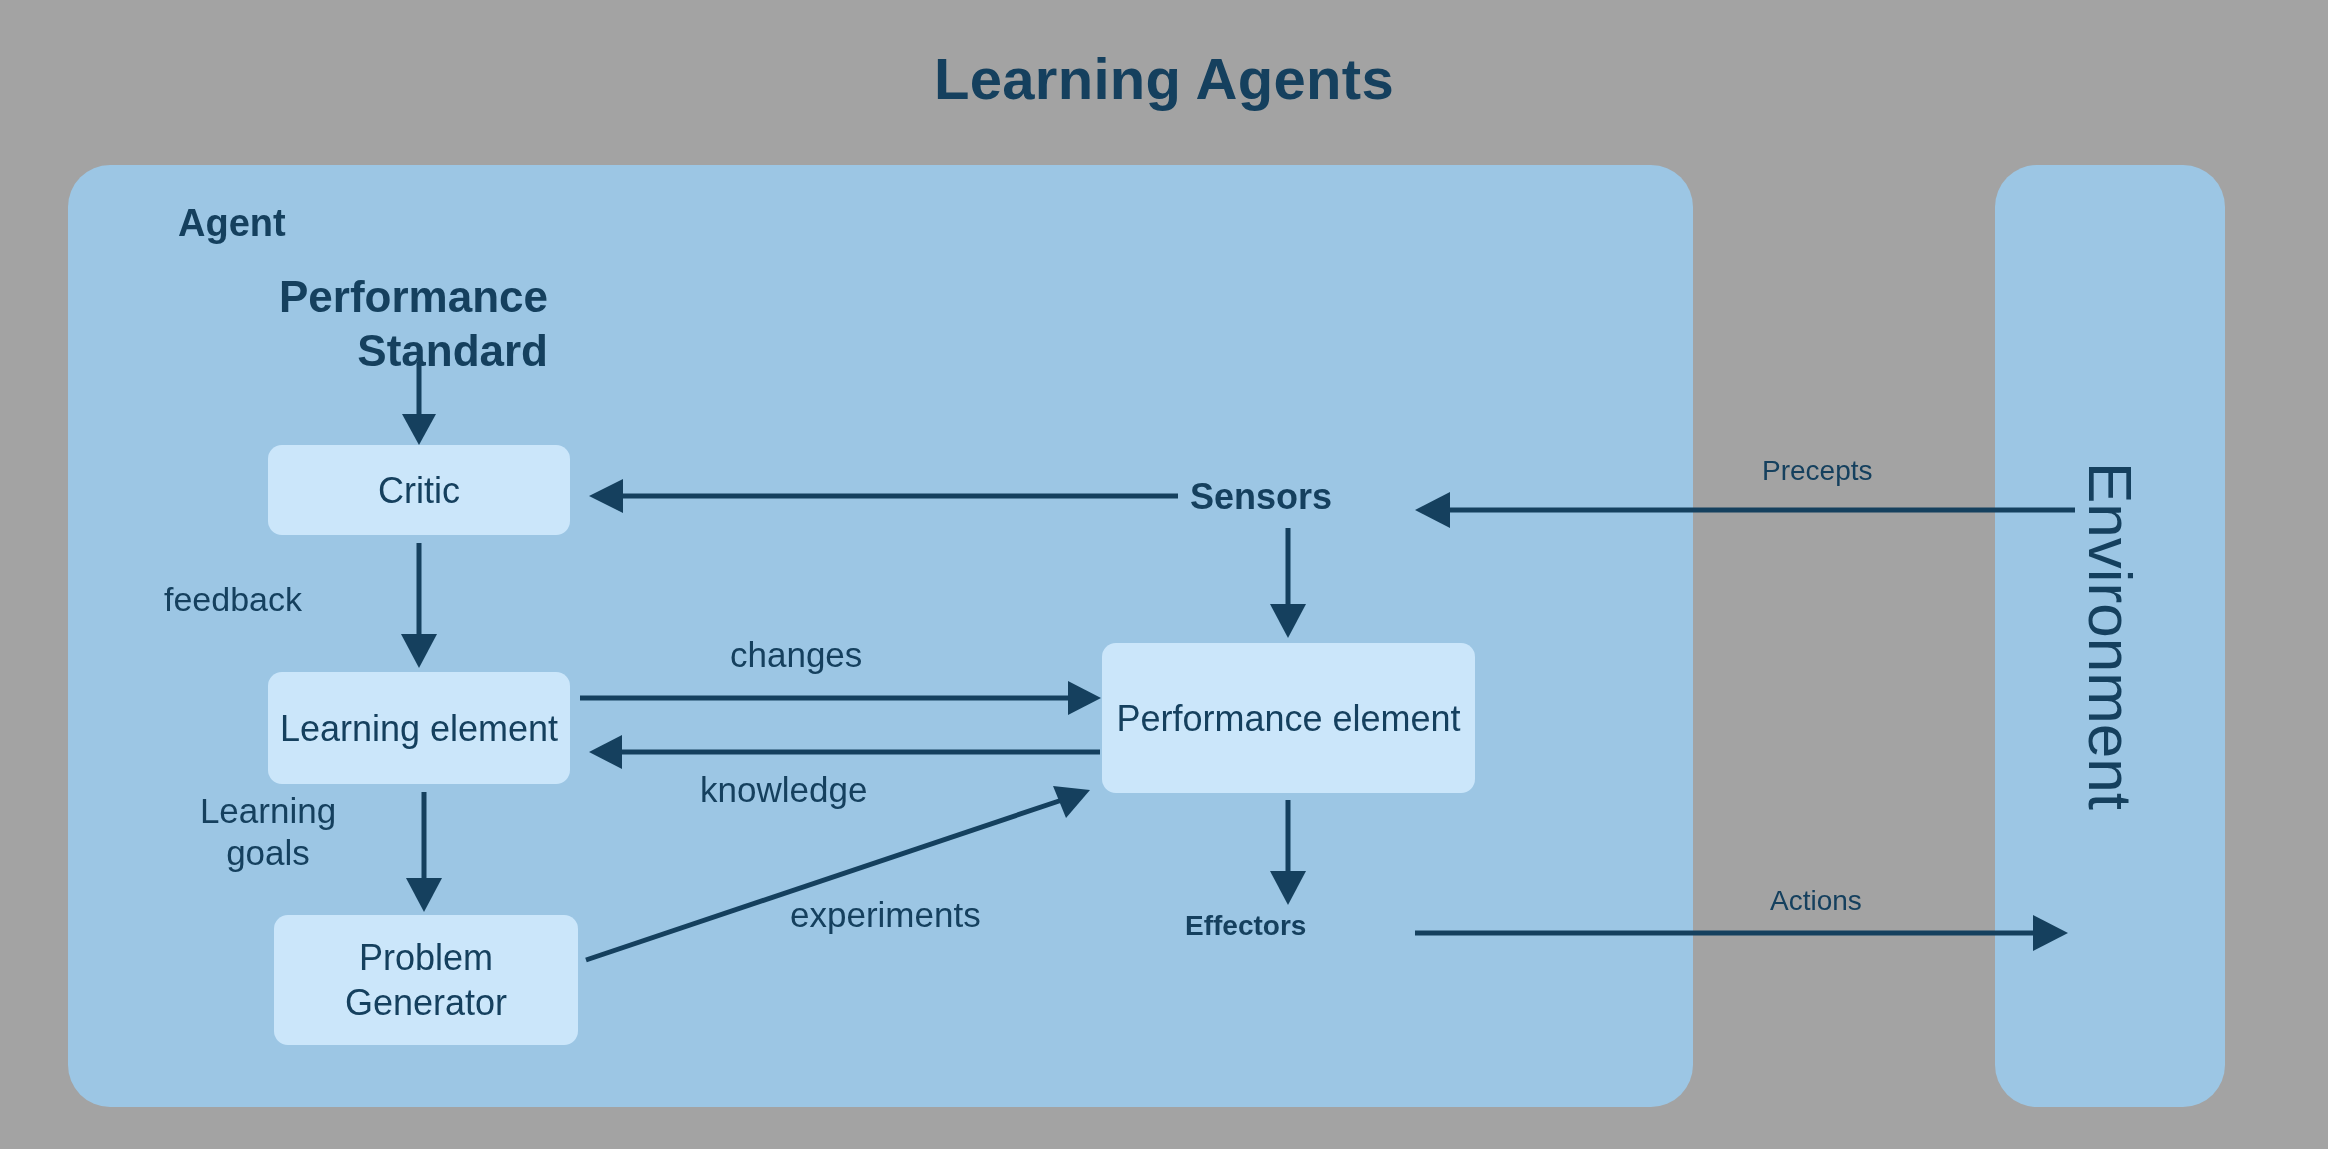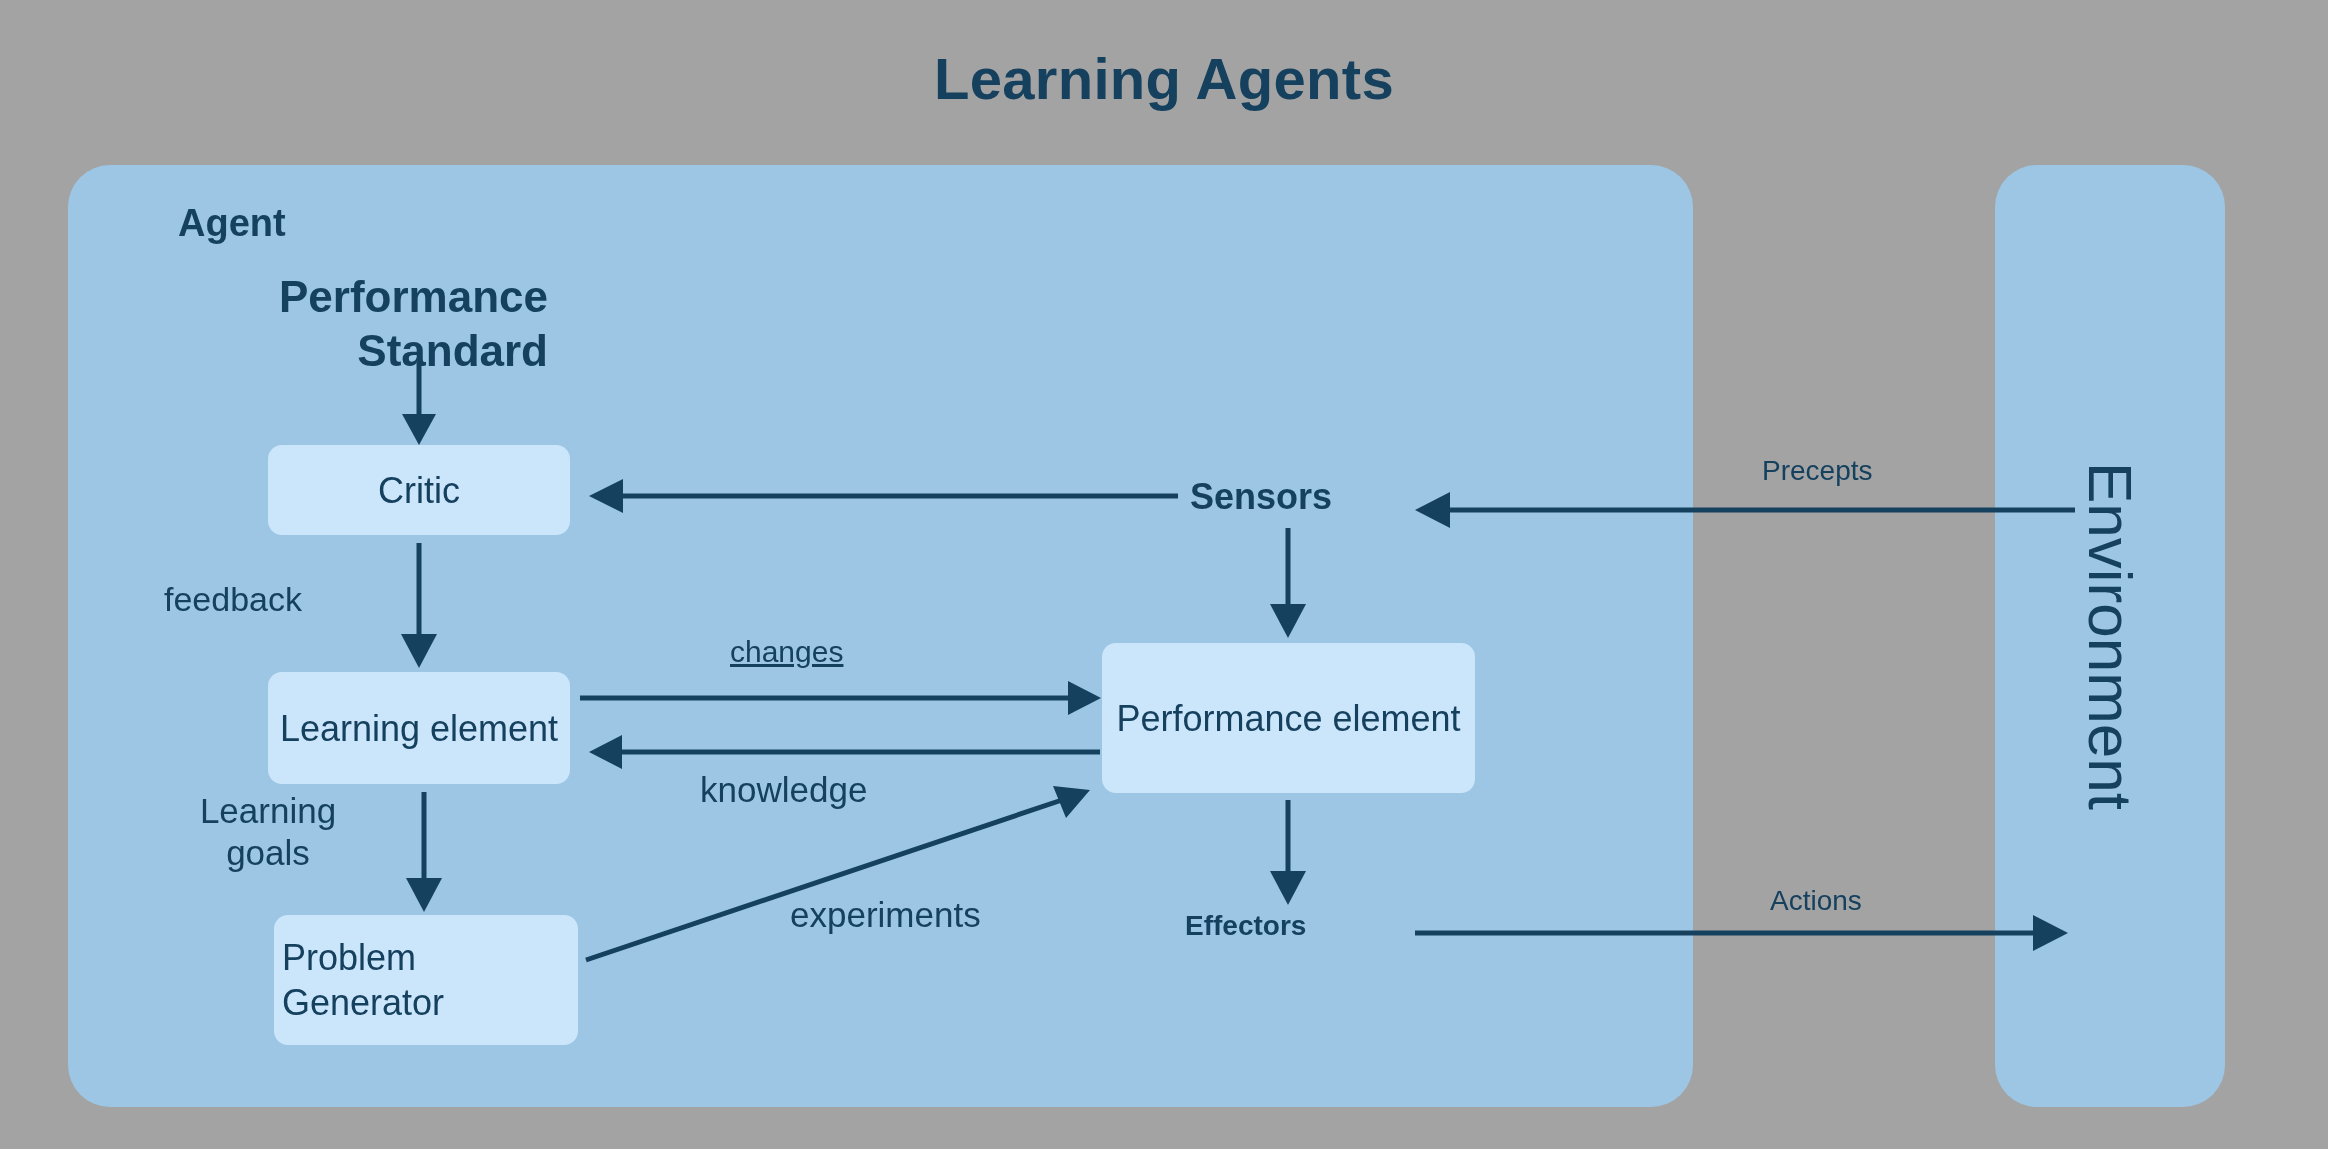--- a/index.html
+++ b/index.html
@@ -81,21 +81,21 @@
   }
 
   
   .box {
     position: absolute;
     background: #cbe6fa;
     border-radius: 14px;
     display: flex;
     align-items: center;
     justify-content: center;
-    text-align: left;
+    text-align: center;
     font-size: 36px;
     line-height: 1.25;
     color: #15405e;
     box-sizing: border-box;
     padding: 4px 8px;
   }
   .box-critic        { left: 268px;  top: 445px;  width: 302px; height: 90px;  }
   .box-learning      { left: 268px;  top: 672px;  width: 302px; height: 112px; }
   .box-problemgen    { left: 274px;  top: 915px;  width: 304px; height: 130px; }
   .box-performance   { left: 1102px; top: 643px;  width: 373px; height: 150px; }
@@ -116,21 +116,21 @@
     line-height: 1.22;
     white-space: normal;
   }
   .lbl-sensors  { left: 1190px; top: 476px; font-size: 36px; font-weight: bold; }
   .lbl-effectors{ left: 1185px; top: 910px; font-size: 28px; font-weight: bold; }
 
   
   .lbl-feedback   { left: 164px;  top: 580px;  font-size: 34px; }
   .lbl-learngoals { left: 168px;  top: 790px;  width: 200px; text-align: center;
                     font-size: 35px; line-height: 1.2; white-space: normal; }
-  .lbl-changes    { left: 730px;  top: 635px;  font-size: 30px; text-decoration: underline; }
+  .lbl-changes    { left: 730px;  top: 635px;  font-size: 35px; }
   .lbl-knowledge  { left: 700px;  top: 770px;  font-size: 35px; }
   .lbl-experiments{ left: 790px;  top: 895px;  font-size: 35px; }
   .lbl-precepts   { left: 1762px; top: 455px;  font-size: 28px; }
   .lbl-actions    { left: 1770px; top: 885px;  font-size: 28px; }
 
   
   #arrows {
     position: absolute;
     left: 0;
     top: 0;

